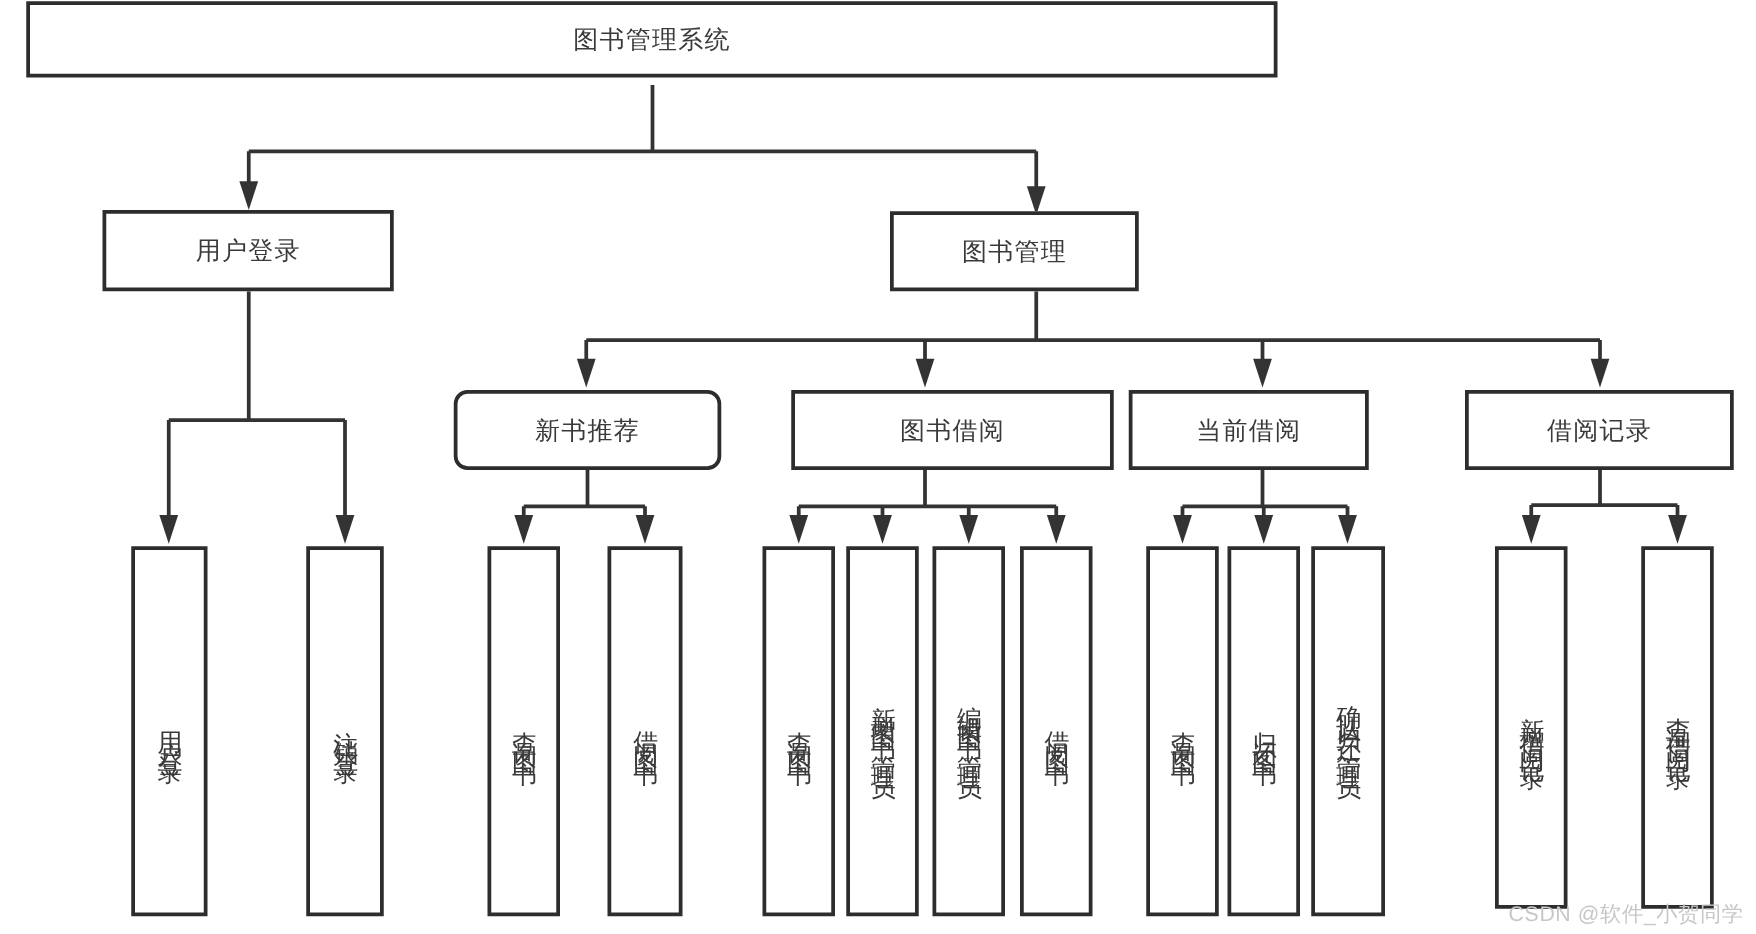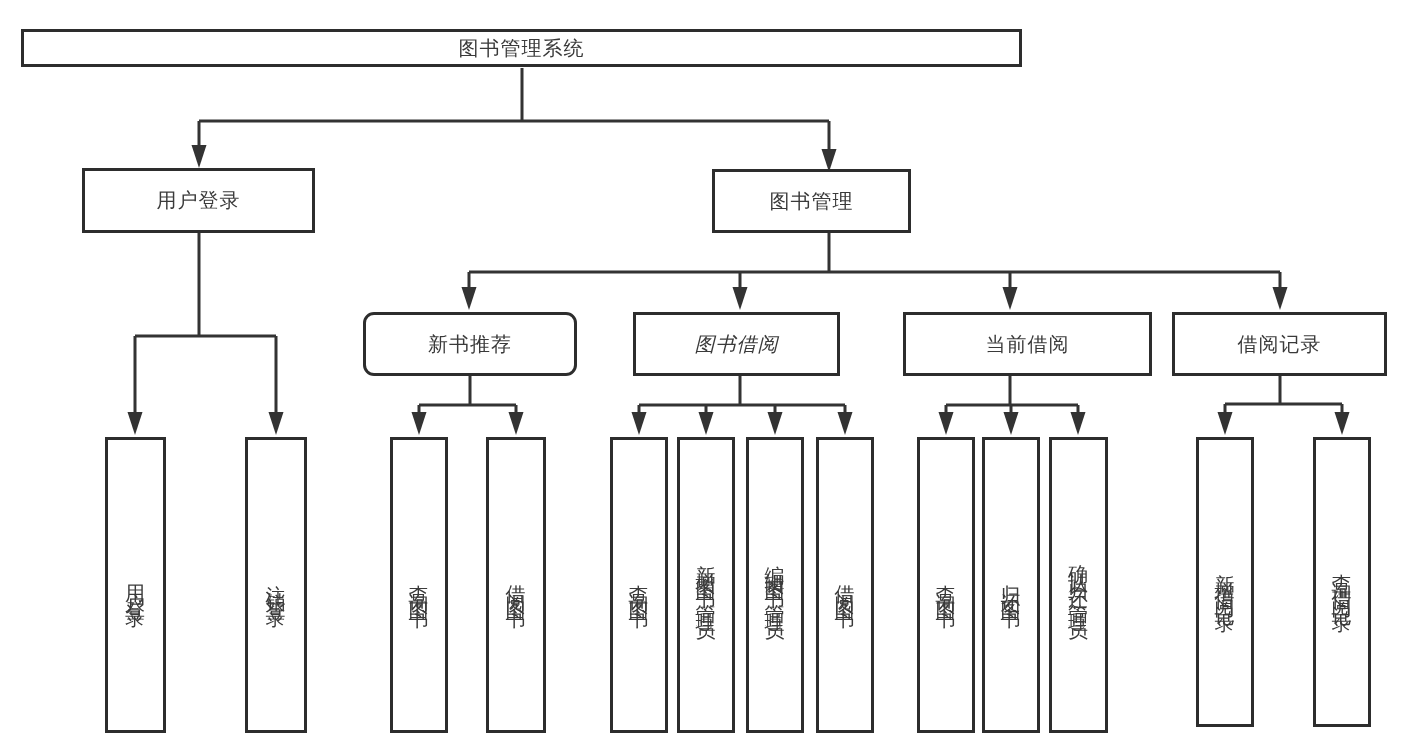--- a/index.html
+++ b/index.html
@@ -76,38 +76,38 @@
     <path d="M1010 376 V405 M946 405 H1078 M946 405 V414 M1011 405 V414 M1078 405 V414"></path>
     <polygon points="938.5,412 953.5,412 946,435"></polygon>
     <polygon points="1003.5,412 1018.5,412 1011,435"></polygon>
     <polygon points="1070.5,412 1085.5,412 1078,435"></polygon>
 
     <path d="M1280 376 V404 M1225 404 H1342 M1225 404 V414 M1342 404 V414"></path>
     <polygon points="1217.5,412 1232.5,412 1225,435"></polygon>
     <polygon points="1334.5,412 1349.5,412 1342,435"></polygon>
   </svg>
 
-  <div class="node hbox" style="left:21px; top:29px; width:1001px; height:38px;text-align:center;">
+  <div class="node hbox" style="left:21px; top:1px; width:1001px; height:61px;text-align:center;">
     <span>图书管理系统</span>
   </div>
 
   <div class="node hbox" style="left:82px; top:168px; width:233px; height:65px;">
     <span>用户登录</span>
   </div>
   <div class="node hbox" style="left:712px; top:169px; width:199px; height:64px;">
     <span>图书管理</span>
   </div>
 
   <div class="node hbox" style="left:363px; top:312px; width:214px; height:64px;border-radius:11px;">
     <span>新书推荐</span>
   </div>
-  <div class="node hbox" style="left:633px; top:312px; width:207px; height:64px;font-style:italic;">
+  <div class="node hbox" style="left:633px; top:312px; width:258px; height:64px;">
     <span>图书借阅</span>
   </div>
-  <div class="node hbox" style="left:903px; top:312px; width:249px; height:64px;">
+  <div class="node hbox" style="left:903px; top:312px; width:192px; height:64px;">
     <span>当前借阅</span>
   </div>
   <div class="node hbox" style="left:1172px; top:312px; width:215px; height:64px;">
     <span>借阅记录</span>
   </div>
 
   <div class="node vbox" style="left:105px; top:437px; width:61px; height:296px;">
     <span class="vtext">用户登录</span>
   </div>
   <div class="node vbox" style="left:245px; top:437px; width:62px; height:296px;">
@@ -144,14 +144,15 @@
     <span class="vtext">确认归还（管理员）</span>
   </div>
 
   <div class="node vbox" style="left:1196px; top:437px; width:58px; height:290px;">
     <span class="vtext">新增借阅记录</span>
   </div>
   <div class="node vbox" style="left:1313px; top:437px; width:58px; height:290px;">
     <span class="vtext">查询借阅记录</span>
   </div>
 
+  <div class="watermark">CSDN @软件_小贺同学</div>
 
 </div>
 
 </body></html>

